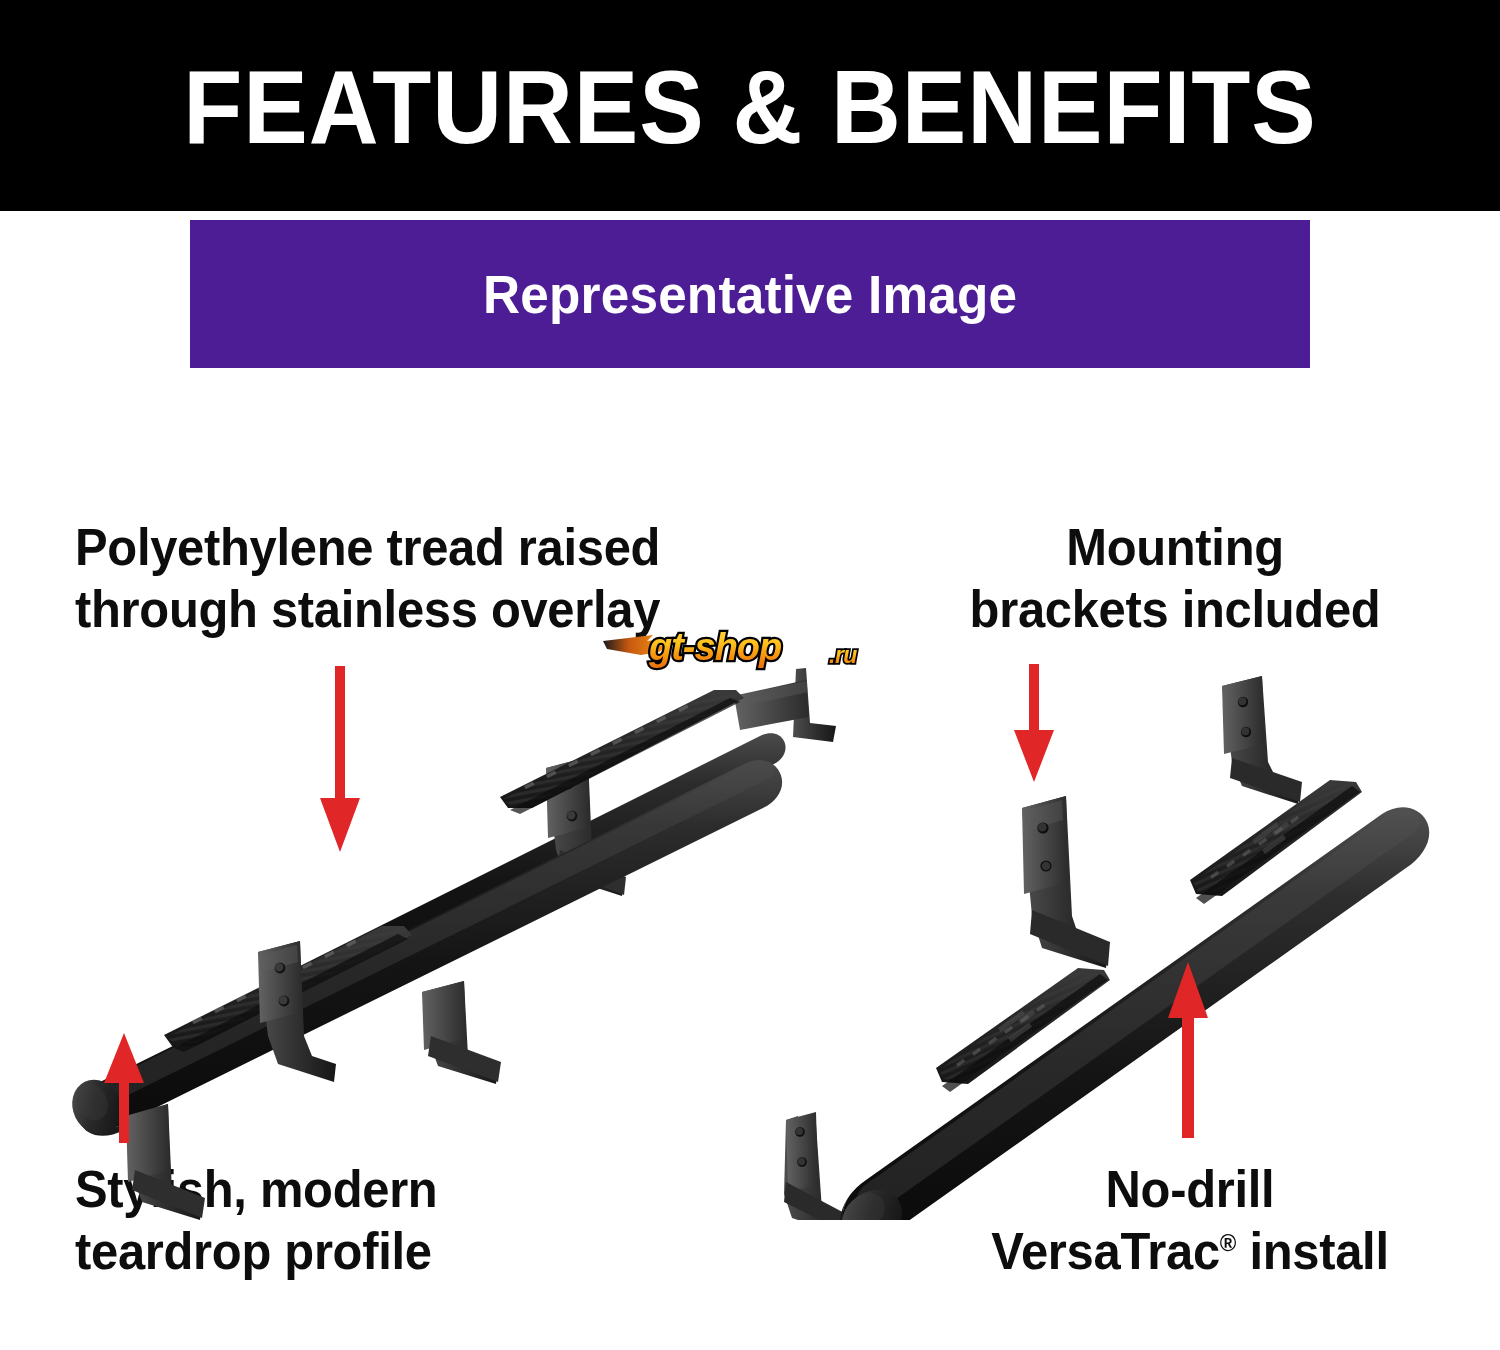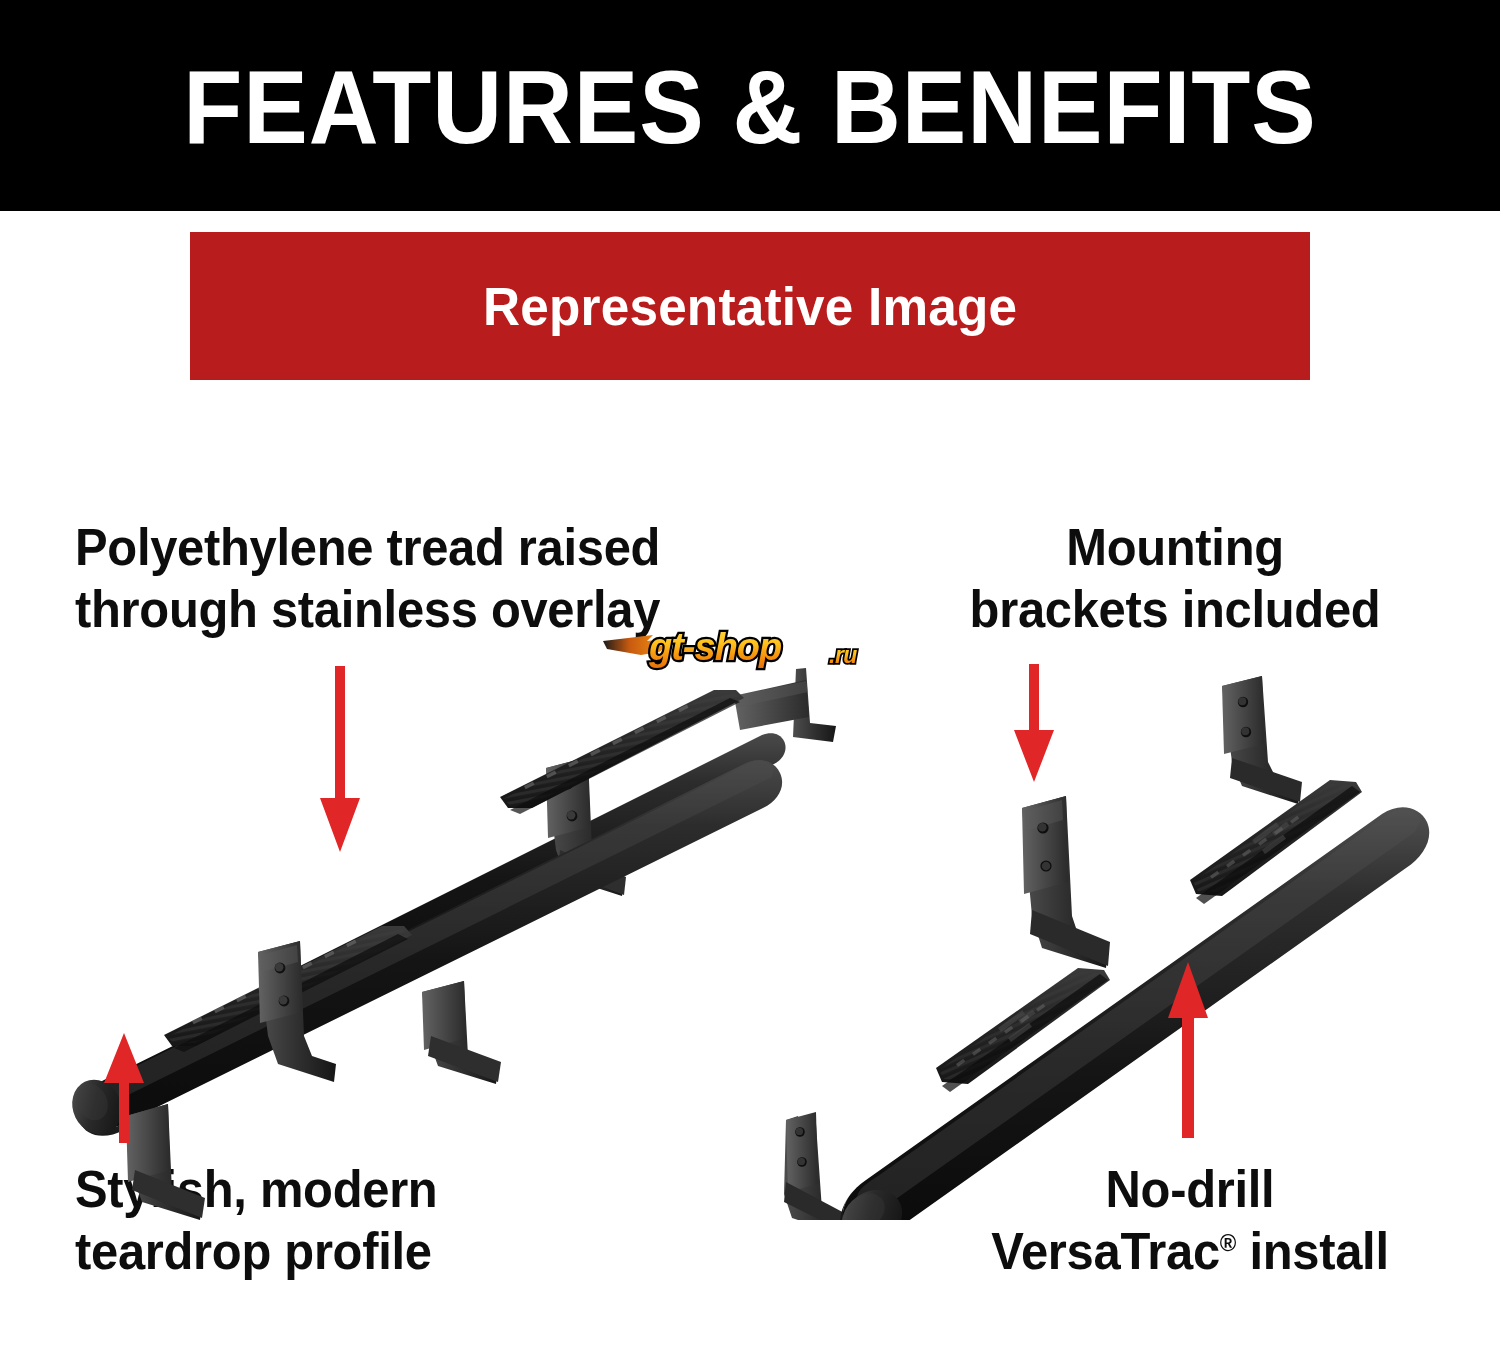--- a/index.html
+++ b/index.html
@@ -35,23 +35,23 @@
     line-height: 110px;
     letter-spacing: 1px;
     transform: scaleX(0.93);
     transform-origin: 50% 50%;
     white-space: nowrap;
   }
 
   
   #red-banner {
     position: absolute;
-    left: 190px; top: 232px;
+    left: 190px; top: 220px;
     width: 1120px; height: 148px;
-    background: #b91c1c;
+    background: #4c1d95;
     display: flex;
     align-items: center;
     justify-content: center;
   }
   #red-banner-text {
     color: #ffffff;
     font-family: "Liberation Sans Narrow", "Liberation Sans", sans-serif;
     font-weight: 700;
     font-size: 54px;
     line-height: 60px;

